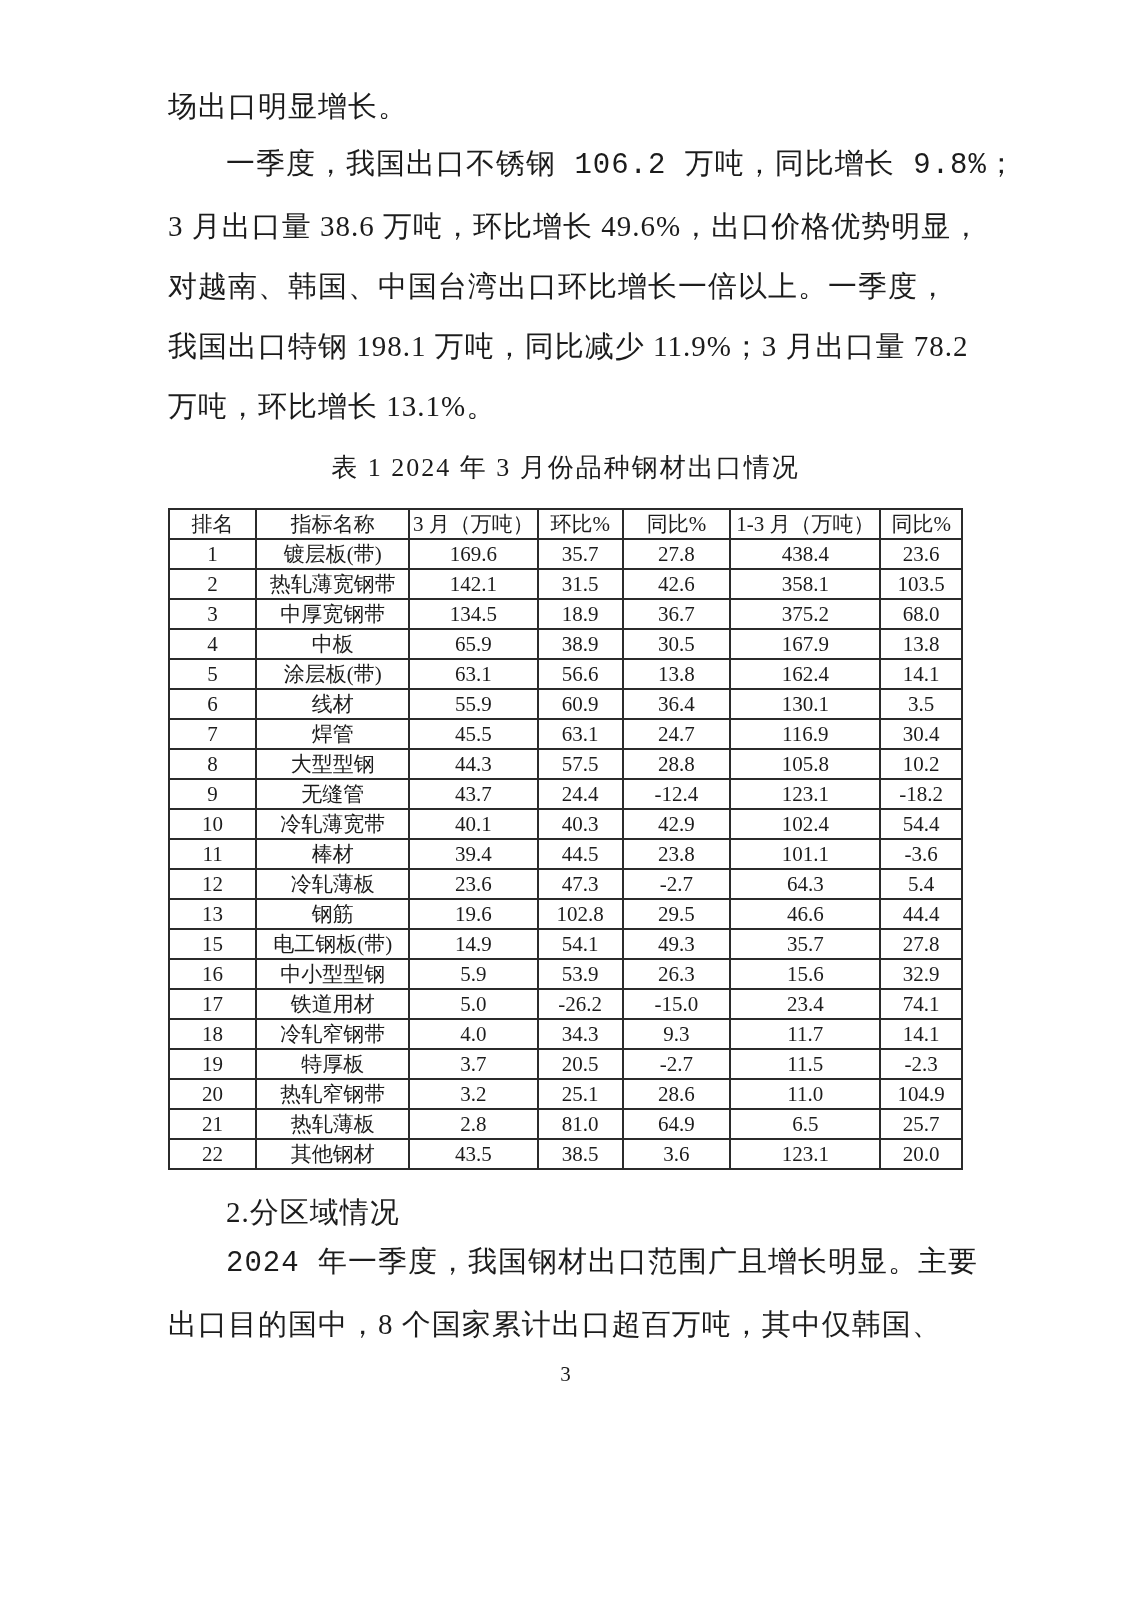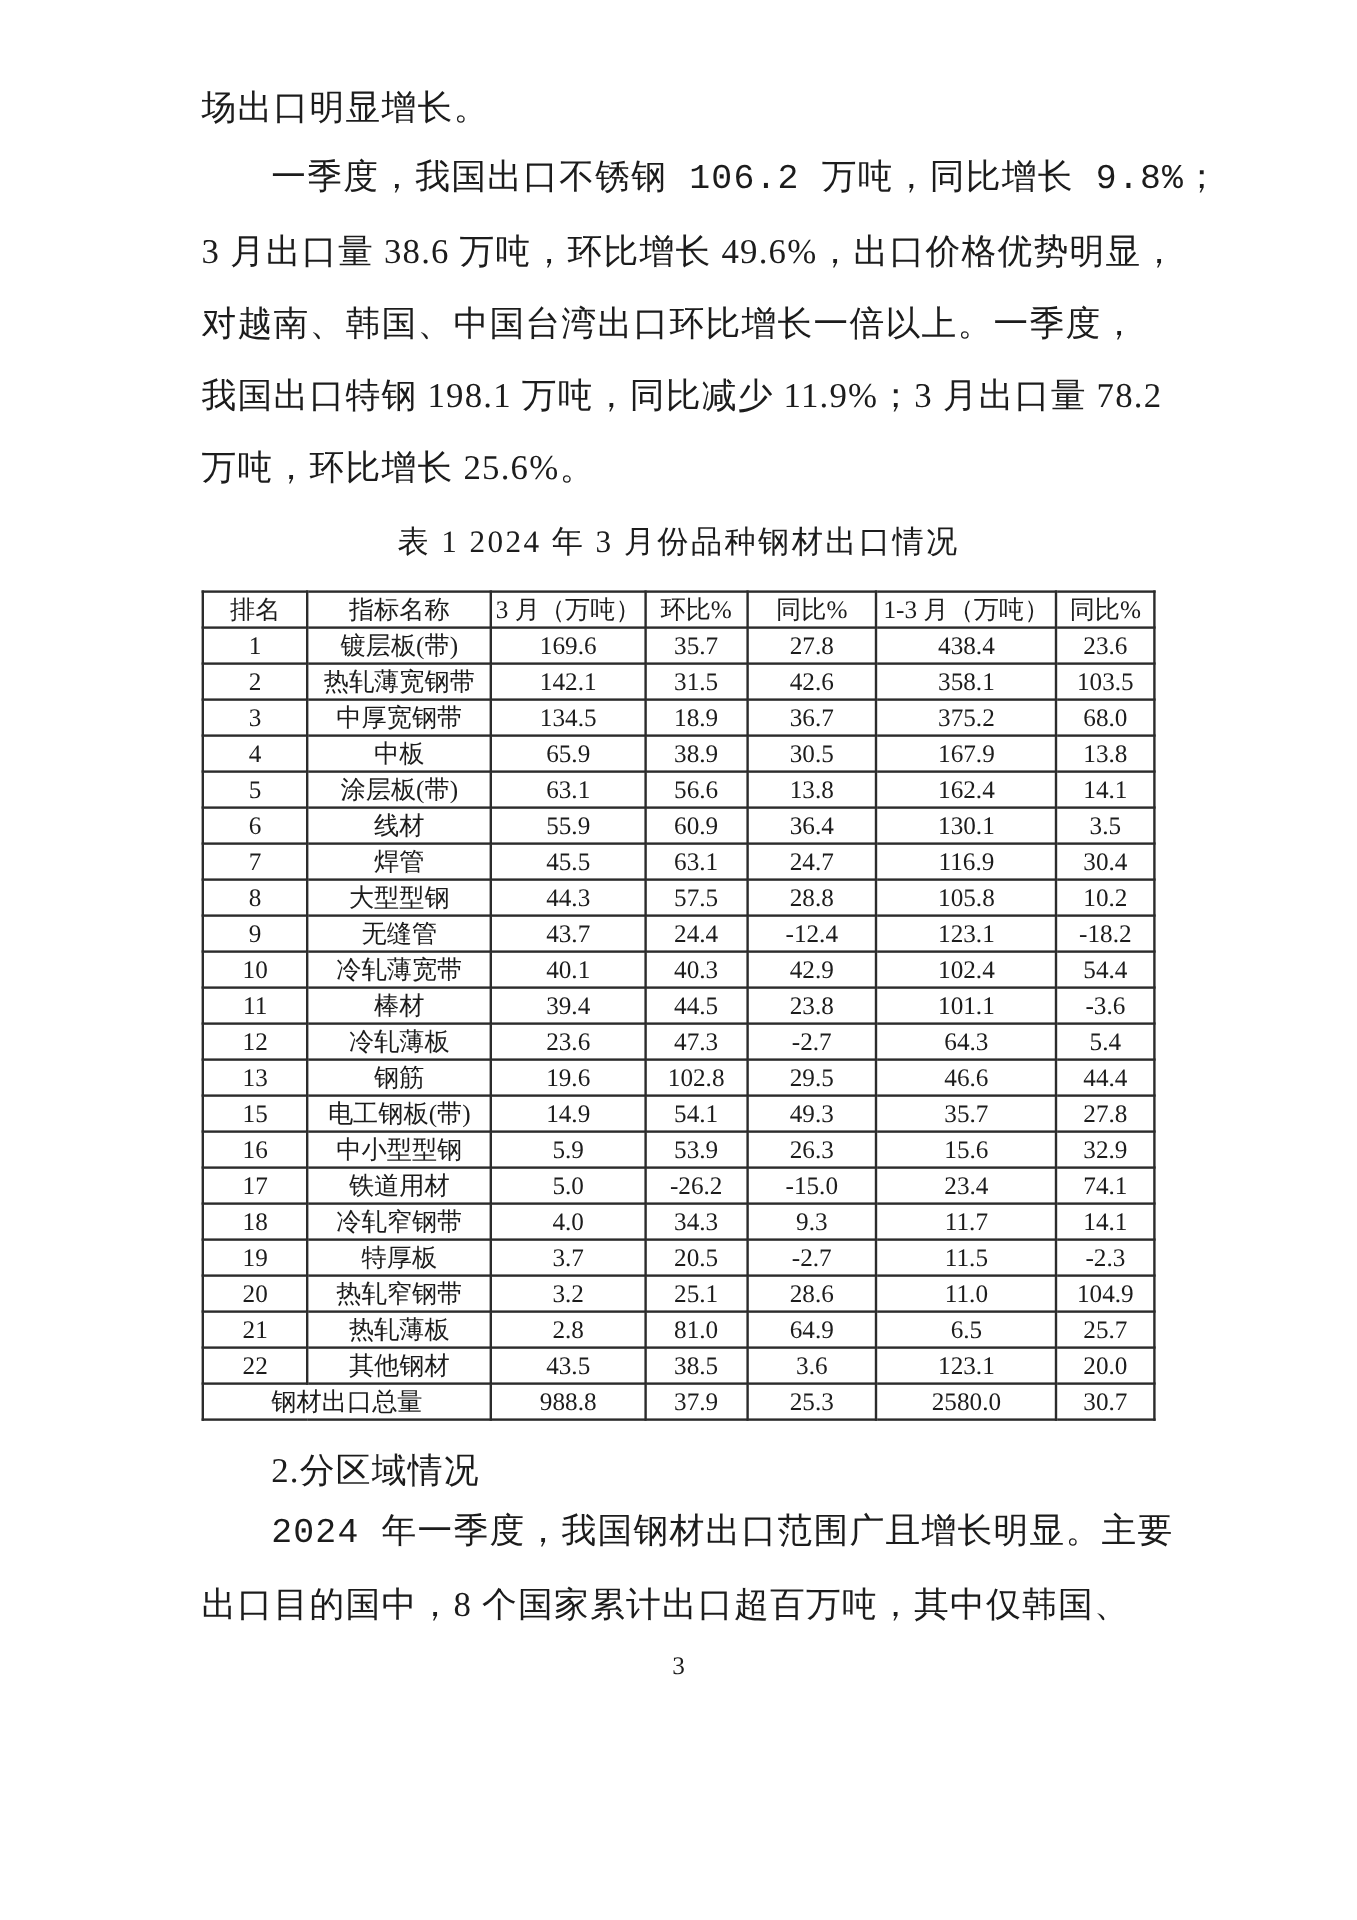--- a/index.html
+++ b/index.html
@@ -6,21 +6,21 @@
     margin: 0;
     padding: 0;
     background: #ffffff;
   }
   .page {
     position: relative;
     width: 1131px;
     height: 1600px;
     background: #ffffff;
     box-sizing: border-box;
-    padding: 60px 168px 0 168px;
+    padding: 76px 168px 0 168px;
     font-family: "Liberation Serif", "DejaVu Serif", serif;
     color: #1c1c1c;
     overflow: hidden;
   }
   .para .line {
     height: 60px;
     line-height: 60px;
     font-size: 29px;
     white-space: nowrap;
     letter-spacing: 1px;
@@ -77,21 +77,21 @@
 <body>
 
 <div class="page">
 
   <div class="para" id="para1">
       <div class="line">场出口明显增长。</div>
       <div class="line indent">一季度，我国出口不锈钢 106.2 万吨，同比增长 9.8%；</div>
       <div class="line">3 月出口量 38.6 万吨，环比增长 49.6%，出口价格优势明显，</div>
       <div class="line">对越南、韩国、中国台湾出口环比增长一倍以上。一季度，</div>
       <div class="line">我国出口特钢 198.1 万吨，同比减少 11.9%；3 月出口量 78.2</div>
-      <div class="line">万吨，环比增长 25.6%。</div>
+      <div class="line">万吨，环比增长 13.1%。</div>
     </div>
 
   <div class="table-title">表 1 2024 年 3 月份品种钢材出口情况</div>
 
   <table class="export-table">
     <colgroup id="table-cols">
         <col style="width: 11%;">
         <col style="width: 19.3%;">
         <col style="width: 16.2%;">
         <col style="width: 10.7%;">
@@ -293,28 +293,20 @@
         </tr>
         <tr>
           <td>22</td>
           <td>其他钢材</td>
           <td>43.5</td>
           <td>38.5</td>
           <td>3.6</td>
           <td>123.1</td>
           <td>20.0</td>
         </tr>
-        <tr>
-          <td colspan="2">钢材出口总量</td>
-          <td>988.8</td>
-          <td>37.9</td>
-          <td>25.3</td>
-          <td>2580.0</td>
-          <td>30.7</td>
-        </tr>
       </tbody>
   </table>
 
   <div class="section-heading">2.分区域情况</div>
 
   <div class="para" id="para2">
       <div class="line indent">2024 年一季度，我国钢材出口范围广且增长明显。主要</div>
       <div class="line">出口目的国中，8 个国家累计出口超百万吨，其中仅韩国、</div>
     </div>
 

